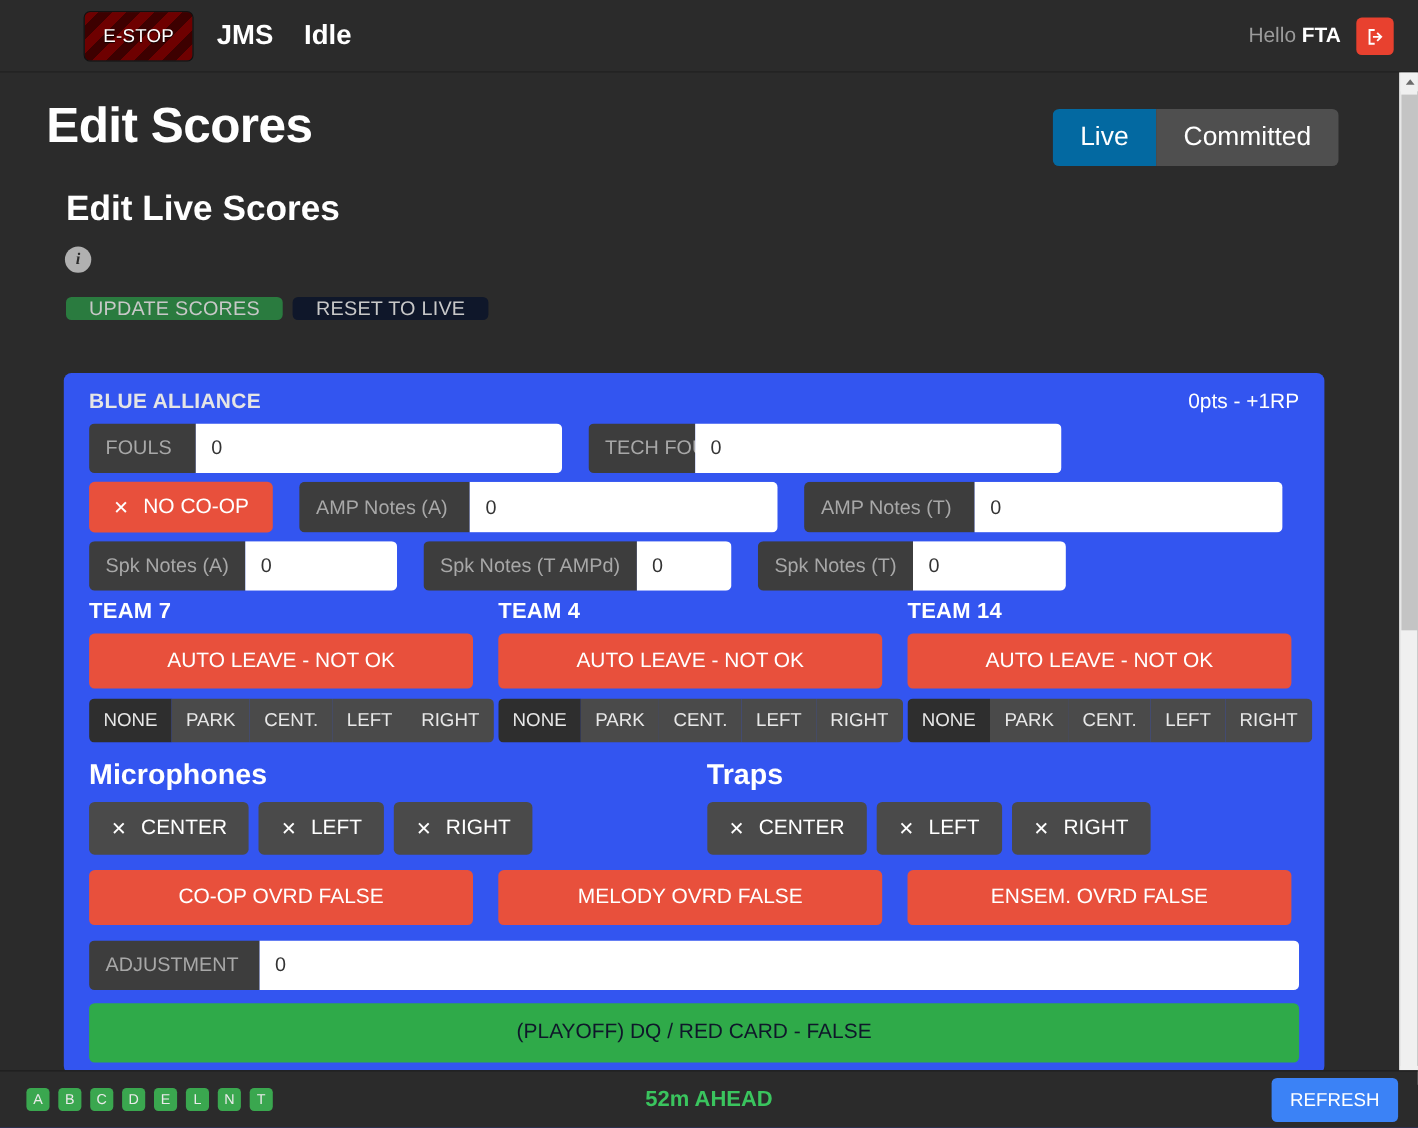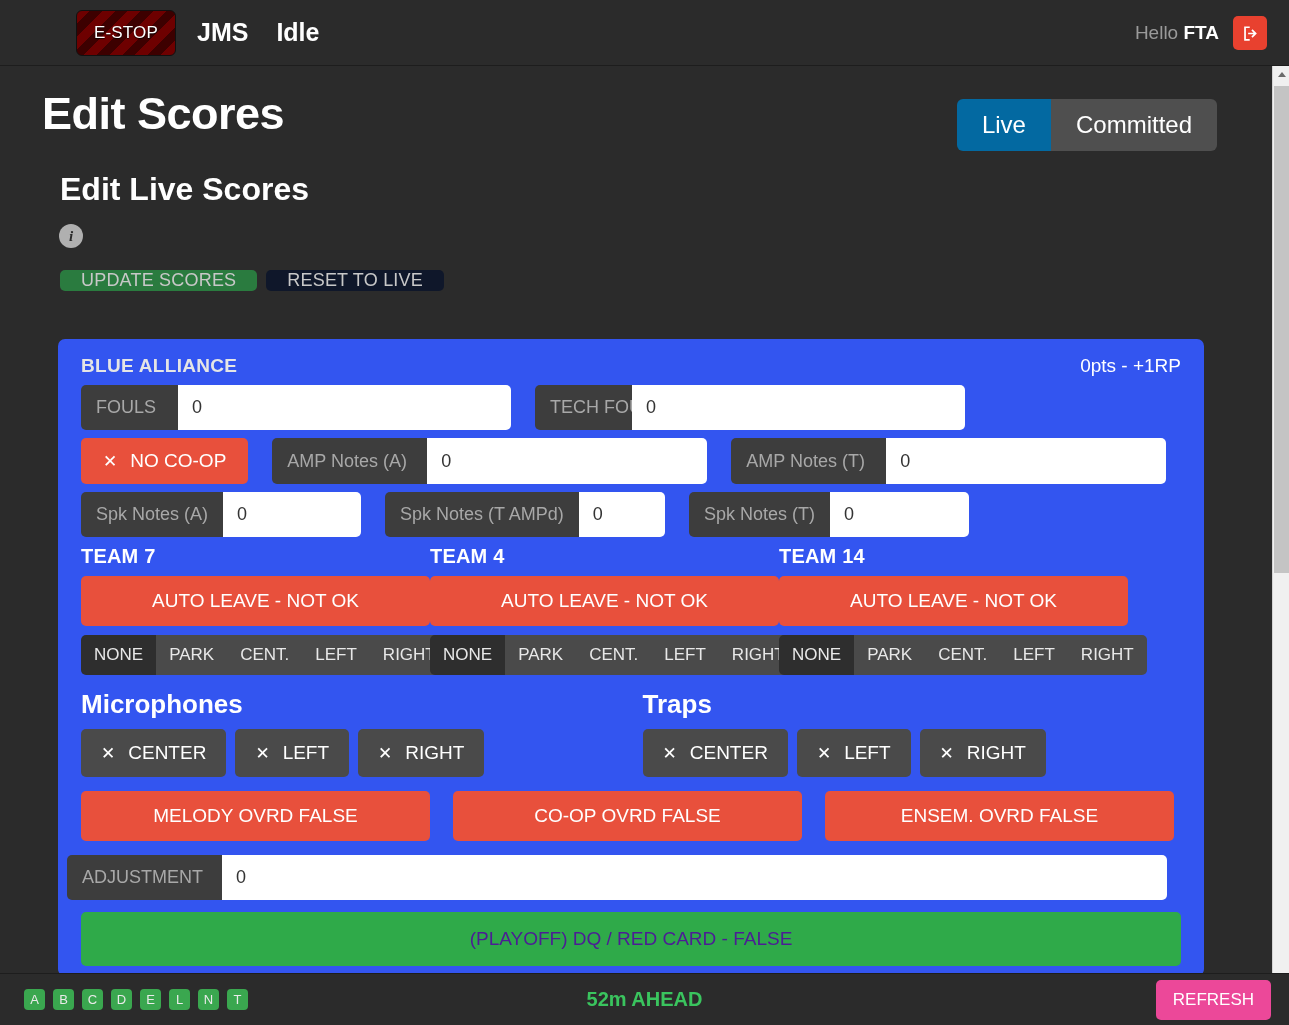--- a/index.html
+++ b/index.html
@@ -145,21 +145,21 @@
   .field.f-adj .lbl { width: 155px; }
 
   .coop-btn {
     background: #e8503c; border: none; border-radius: 5px; color: #fff;
     font-size: 19px; padding: 12px 22px; display: flex; align-items: center;
     gap: 13px; cursor: pointer; white-space: nowrap;
     font-family: "Liberation Sans", sans-serif;
   }
   .xglyph { font-size: 17px; }
 
-  .teams-row { display: flex; padding: 0 23px; margin-top: 8px; }
+  .teams-row { display: flex; padding: 0 23px; gap: 23px; margin-top: 8px; }
   .team-col { width: 349px; }
   .team-name { color: #fff; font-size: 20px; font-weight: bold; margin-bottom: 8px; letter-spacing: .2px; }
   .auto-leave {
     width: 100%; background: #e8503c; border: none; border-radius: 5px;
     color: #fff; font-size: 19px; padding: 14px 0; cursor: pointer;
     font-family: "Liberation Sans", sans-serif;
   }
   .seg-group {
     display: inline-flex; border-radius: 5px; overflow: hidden; margin-top: 9px;
   }
@@ -180,46 +180,46 @@
     gap: 13px; cursor: pointer; white-space: nowrap;
     font-family: "Liberation Sans", sans-serif;
   }
 
   .ovrd-row { display: flex; padding: 0 23px; gap: 23px; margin-top: 14px; }
   .ovrd {
     width: 349px; background: #e8503c; border: none; border-radius: 5px;
     color: #fff; font-size: 19px; padding: 14px 0; cursor: pointer;
     font-family: "Liberation Sans", sans-serif;
   }
-  .adj-row { padding: 0 9px; margin-top: 14px; }
+  .adj-row { padding: 0 23px; margin-top: 14px; }
   .dq-row { padding: 0 23px; margin-top: 12px; }
   .dq-btn {
     width: 1100px; background: #2faa49; border: none; border-radius: 5px;
-    color: #4c1d95; font-size: 19px; padding: 16px 0; cursor: pointer;
+    color: #0f172a; font-size: 19px; padding: 16px 0; cursor: pointer;
     font-family: "Liberation Sans", sans-serif;
   }
 
   
   .bottombar {
     position: absolute; left: 0; bottom: 0; width: 1289px; height: 52px;
     background: #2b2b2b; border-top: 1px solid #1d1d1d;
     display: flex; align-items: center;
   }
   .letters { display: flex; gap: 8px; margin-left: 24px; }
   .letter {
     width: 21px; height: 21px; border-radius: 4px; background: #3aa74f;
     color: #eaeaea; font-size: 13px; display: flex; align-items: center;
     justify-content: center; cursor: pointer;
   }
   .ahead {
     position: absolute; left: 0; right: 0; text-align: center;
     color: #3ac45e; font-size: 20px; font-weight: bold; pointer-events: none;
   }
   .refresh-btn {
-    position: absolute; right: 18px; background: #ec4899; border: none;
+    position: absolute; right: 18px; background: #3b82f6; border: none;
     border-radius: 5px; color: #fff; font-size: 17px; padding: 10px 17px;
     cursor: pointer; font-family: "Liberation Sans", sans-serif;
   }
 </style>
 </head>
 <body>
 
 <div class="topnav">
   <div class="estop">
     <span>E-STOP</span>
@@ -374,22 +374,22 @@
           </button>
           <button class="tog">
             <span class="xglyph">✕</span>
             <span>RIGHT</span>
           </button>
         </div>
       </div>
     </div>
 
     <div class="ovrd-row">
+      <button class="ovrd">CO-OP OVRD FALSE</button>
       <button class="ovrd">MELODY OVRD FALSE</button>
-      <button class="ovrd">CO-OP OVRD FALSE</button>
       <button class="ovrd">ENSEM. OVRD FALSE</button>
     </div>
 
     <div class="adj-row">
       <div class="field f-adj">
         <div class="lbl">ADJUSTMENT</div>
         <input type="text" value="0" style="">
       </div>
     </div>
 

